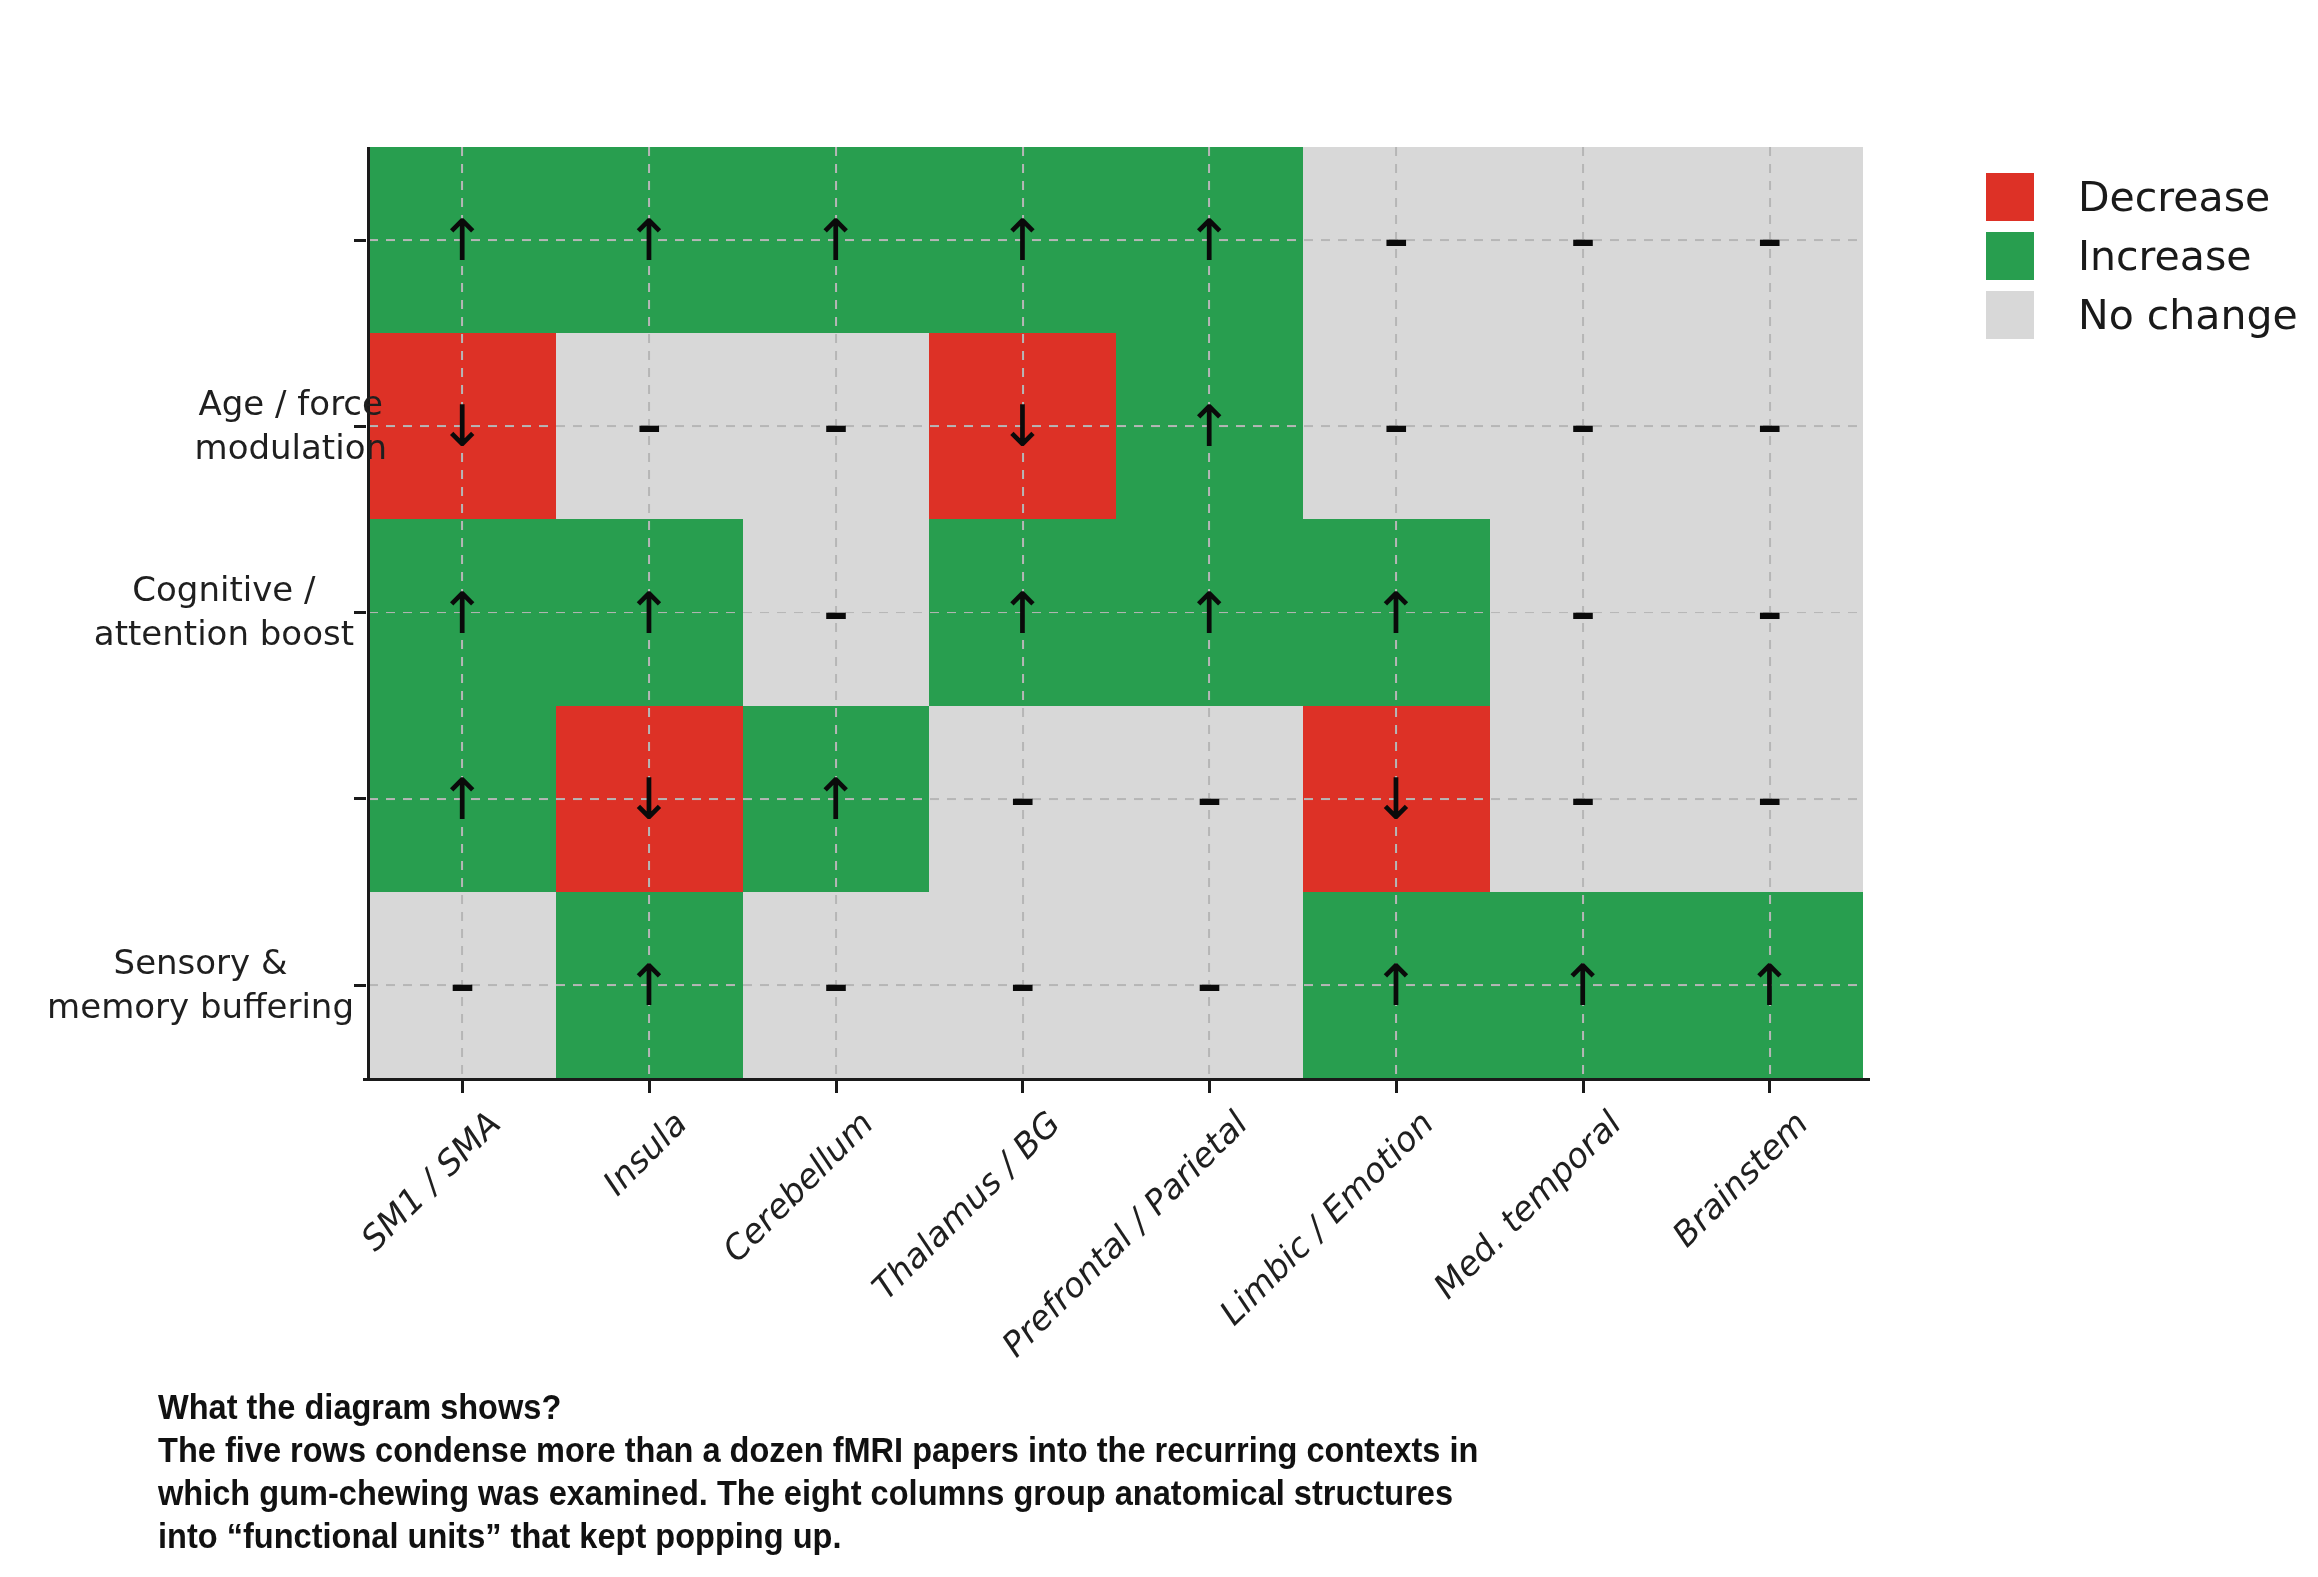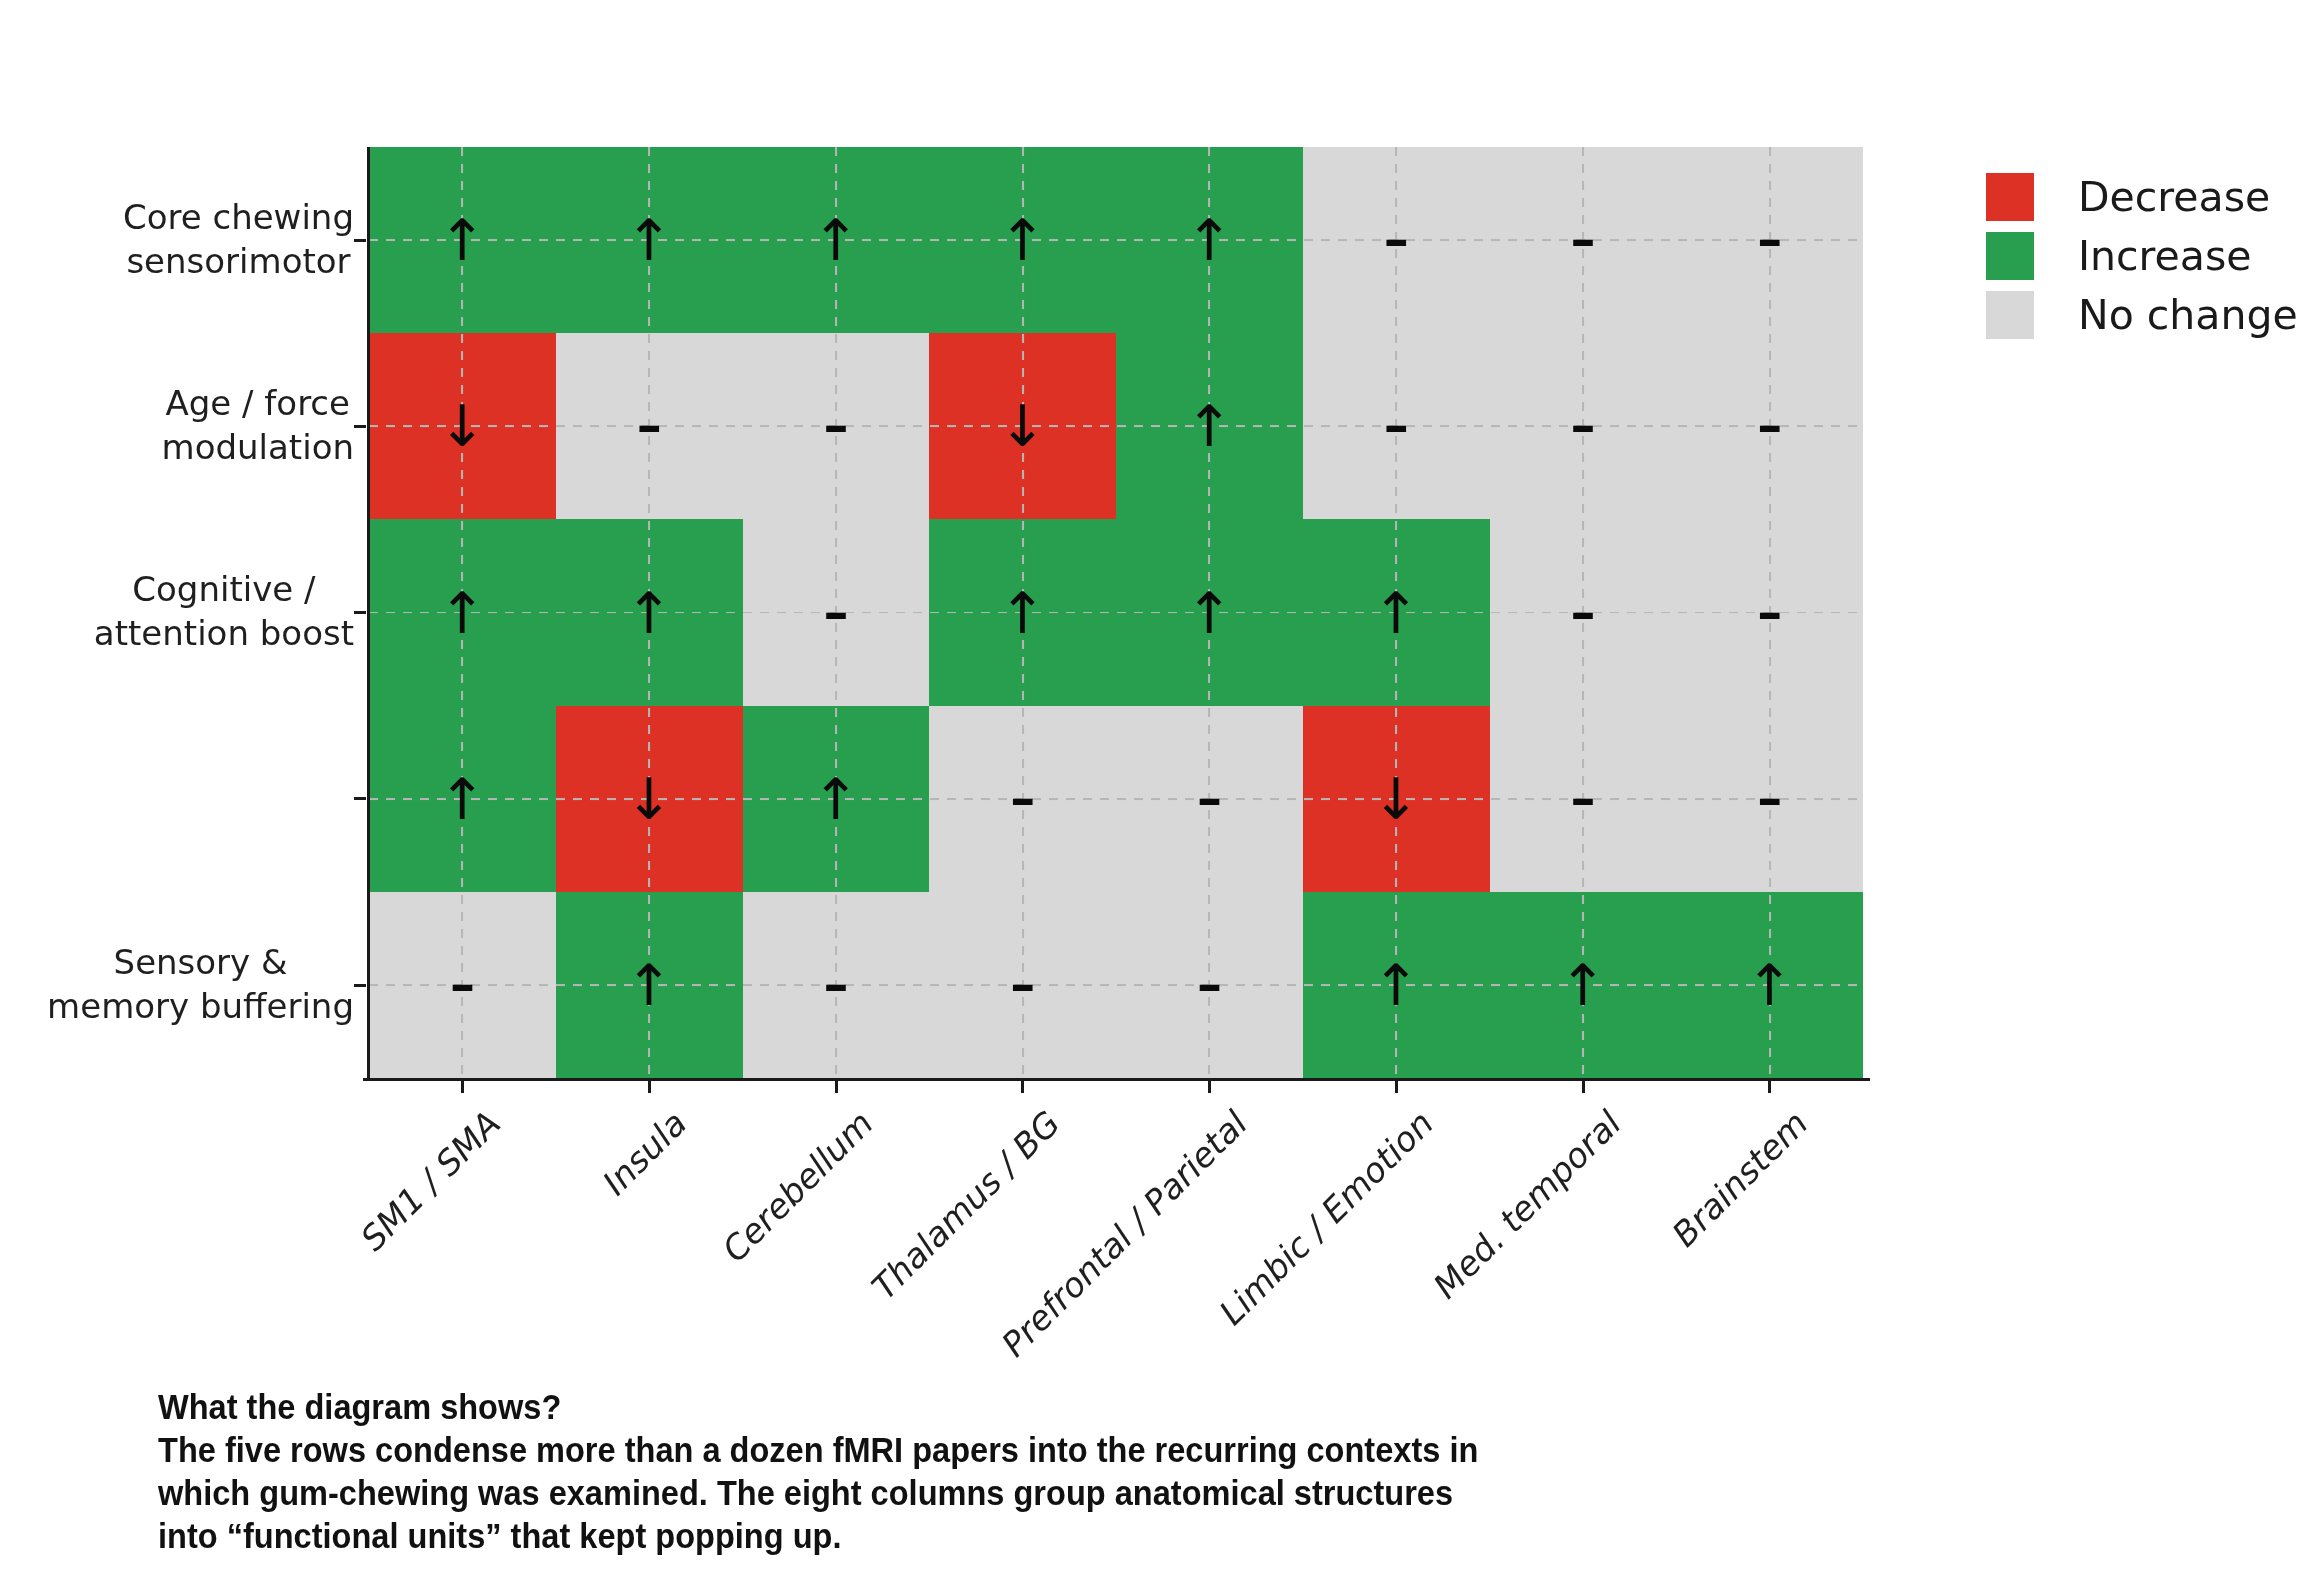--- a/index.html
+++ b/index.html
@@ -157,23 +157,22 @@
 
   <div class="caption">
     <div>What the diagram shows?</div>
     <div>The five rows condense more than a dozen fMRI papers into the recurring contexts in</div>
     <div>which gum-chewing was examined. The eight columns group anatomical structures</div>
     <div>into “functional units” that kept popping up.</div>
   </div>
 <div class="spine" style="left: 367px; top: 147px; width: 2.6px; height: 934px;"></div>
     <div class="spine" style="left: 363px; top: 1078px; width: 1507px; height: 2.6px;"></div>
     <div class="ytick" style="left: 354px; top: 239px;"></div>
-    <div class="ylabel" style="top: 240px;"><div class="inner"><div>Core chewing</div><div>sensorimotor</div></div></div>
     <div class="ytick" style="left: 354px; top: 425px;"></div>
-    <div class="ylabel" style="top: 426px;"><div class="inner"><div>Age / force</div><div>modulation</div></div></div>
+    <div class="ylabel" style="top: 426px; margin-left: 33px;"><div class="inner"><div>Age / force</div><div>modulation</div></div></div>
     <div class="ytick" style="left: 354px; top: 611px;"></div>
     <div class="ylabel" style="top: 612px;"><div class="inner"><div>Cognitive /</div><div>attention boost</div></div></div>
     <div class="ytick" style="left: 354px; top: 797px;"></div>
     <div class="ytick" style="left: 354px; top: 984px;"></div>
     <div class="ylabel" style="top: 985px;"><div class="inner"><div>Sensory &amp;</div><div>memory buffering</div></div></div>
     <div class="xtick" style="left: 461px; top: 1081px;"></div>
     <div class="xlabel" style="right: 1839px; top: 1103px;">SM1 / SMA</div>
     <div class="xtick" style="left: 648px; top: 1081px;"></div>
     <div class="xlabel" style="right: 1653px; top: 1103px;">Insula</div>
     <div class="xtick" style="left: 835px; top: 1081px;"></div>

